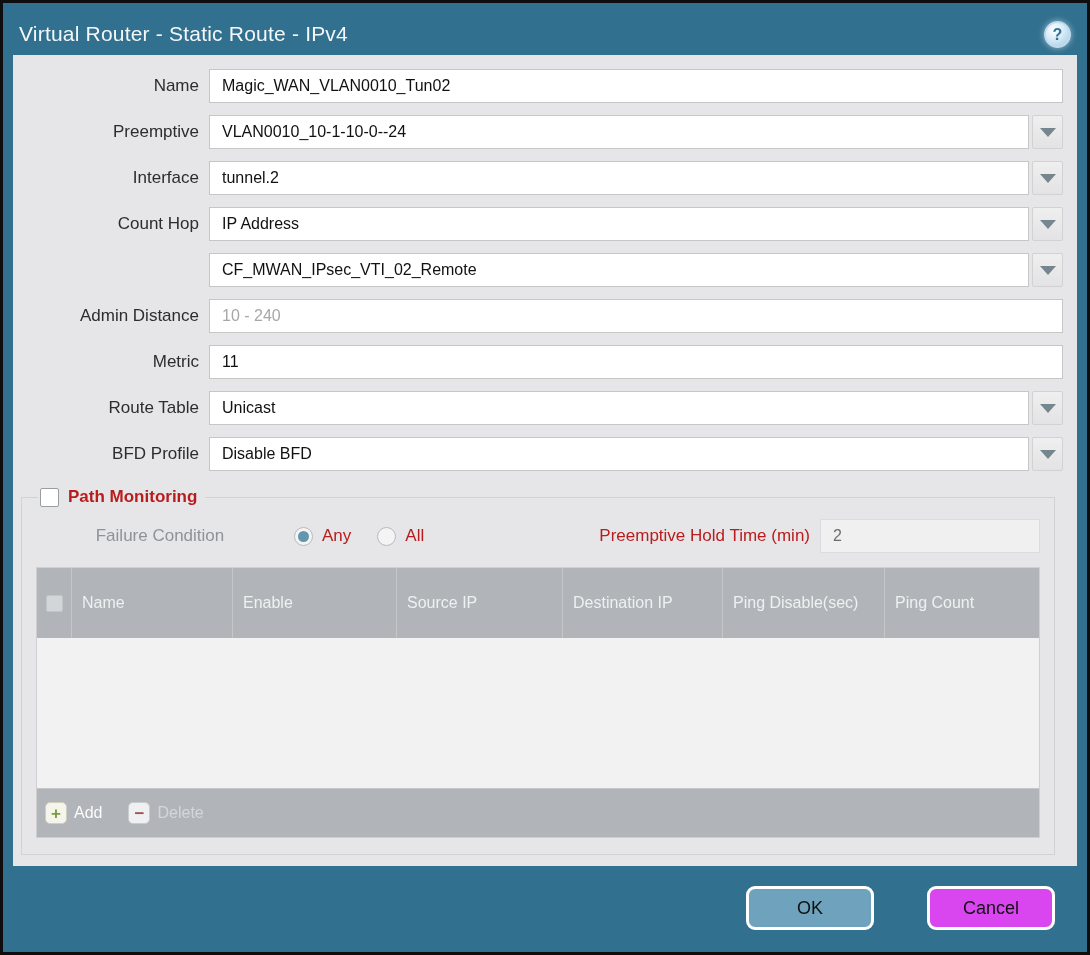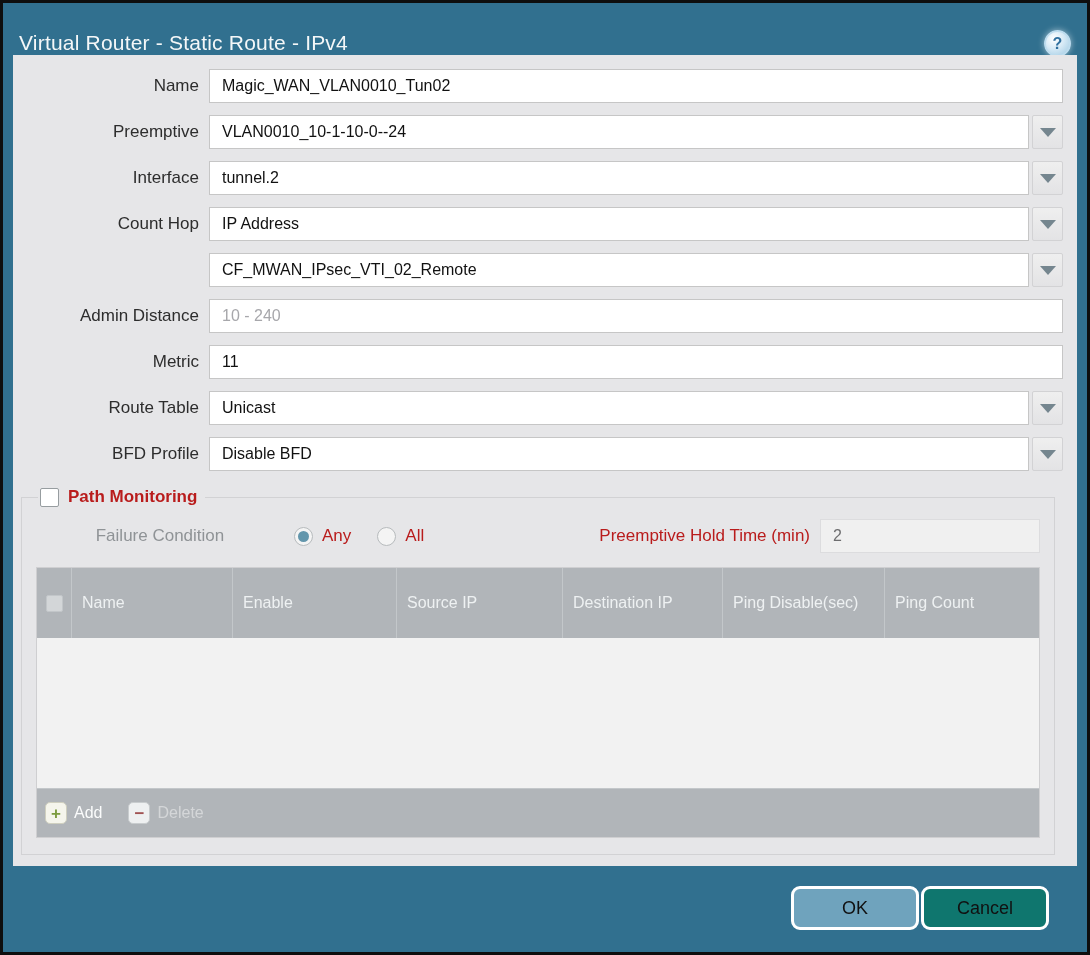--- a/index.html
+++ b/index.html
@@ -9,21 +9,21 @@
   .window {
     position: relative;
     width: 1090px; height: 955px;
     background: #31708F;
     border: 3px solid #0e0e0e;
     overflow: hidden;
   }
 
   
   .titlebar {
-    position: absolute; top: 14px; left: 0; right: 0; height: 52px;
+    position: absolute; top: 5px; left: 0; right: 0; height: 52px;
     display: flex; align-items: center;
     padding: 0 16px;
     color: #f4f7f8;
   }
   .title { font-size: 21px; font-weight: 400; letter-spacing: 0.2px; }
   .help-btn {
     position: absolute; right: 16px; top: 13px;
     width: 27px; height: 27px; border-radius: 50%;
     background: radial-gradient(circle at 35% 30%, #ffffff 0%, #d7eaf6 45%, #9ec9e2 100%);
     border: 2px solid #bddcee;
@@ -135,31 +135,31 @@
     font-weight: bold; font-size: 17px; line-height: 1;
   }
   .badge.plus { color: #7c9c3f; }
   .badge.minus { color: #a05252; background: #eef0f1; border-color: #c8ccce; }
   .tool-label { font-size: 16px; color: #fbfcfc; }
   .tool.disabled .tool-label { color: rgba(255,255,255,0.45); }
   .tool.disabled { cursor: default; }
 
   
   .btnbar {
-    position: absolute; right: 38px; bottom: 22px;
-    display: flex; gap: 2px;
+    position: absolute; right: 32px; bottom: 22px;
+    display: flex; gap: 9px;
   }
   .btn {
     min-width: 128px; height: 44px;
     border-radius: 9px; border: 3px solid #ffffff;
     font-family: "Liberation Sans", sans-serif;
     font-size: 18px; color: #111; cursor: pointer;
   }
   .btn.ok { background: #6fa3bd; }
-  .btn.cancel { background: #0f766e; }
+  .btn.cancel { background: #d946ef; margin-left: 44px; }
 </style>
 </head>
 <body>
 
 <div class="window">
 
   <div class="titlebar">
     <span class="title">Virtual Router - Static Route - IPv4</span>
     <div class="help-btn">
       <span>?</span>

